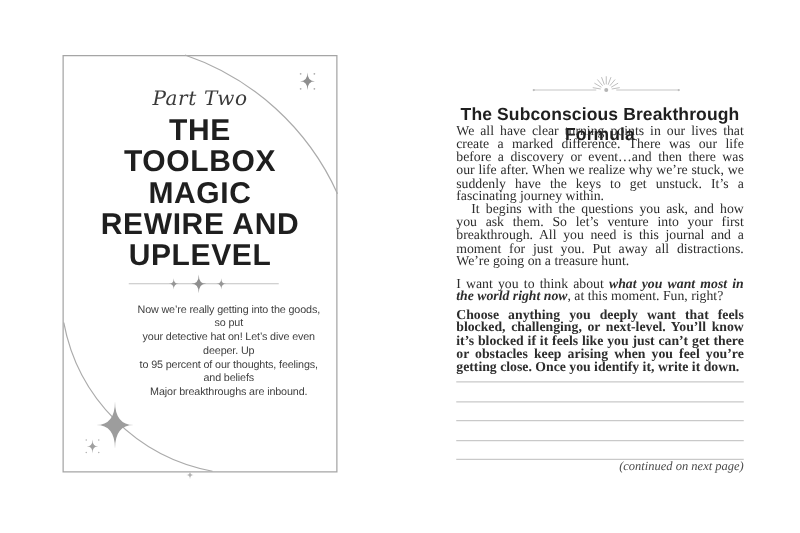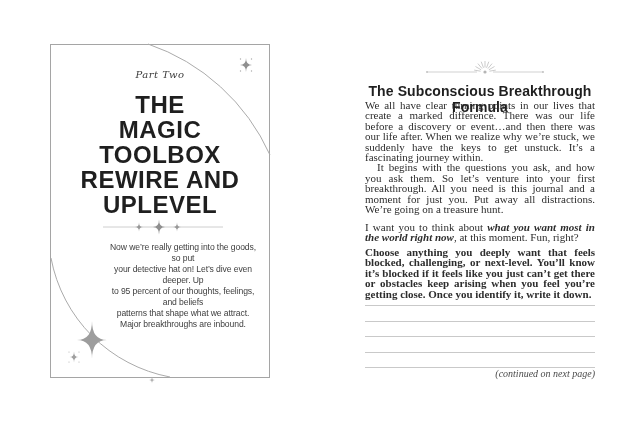--- a/index.html
+++ b/index.html
@@ -12,21 +12,21 @@
   .page-right{left:320px;}
 
   
   .frame{
     position:absolute;left:50px;top:44px;width:220px;height:334px;
     border:1px solid #a5a5a5;box-sizing:border-box;
   }
   .frame svg.deco{position:absolute;left:-1px;top:-1px;overflow:visible;}
   .part-label{
     position:absolute;left:0;top:24px;width:100%;text-align:center;
-    font-family:"DejaVu Serif",serif;font-style:italic;font-size:10px;
+    font-family:"DejaVu Serif",serif;font-style:italic;font-size:16px;
     color:#3a3a3a;letter-spacing:0.5px;
   }
   .book-title{
     position:absolute;left:0;top:47px;width:100%;text-align:center;
     font-size:24px;line-height:25px;font-weight:700;color:#1f1f1f;
     letter-spacing:0.5px;
   }
   .book-title span{display:block;}
   .intro{
     position:absolute;left:11px;top:197px;width:198px;text-align:center;
@@ -97,31 +97,30 @@
           <circle cx="29" cy="318" r="0.6" fill="#b0b0b0"></circle>
         </g>
 
         <path d="M 102 332.5 Q 102 336 105 336 Q 102 336 102 339.5 Q 102 336 99 336 Q 102 336 102 332.5 Z" fill="#b3b3b3"></path>
       </svg>
 
       <div class="part-label">Part Two</div>
 
       <h1 class="book-title" style="margin:0;">
         <span>THE</span>
+        <span>TOOLBOX</span>
         <span>MAGIC</span>
-        <span>TOOLBOX</span>
         <span>REWIRE AND</span>
         <span>UPLEVEL</span>
       </h1>
 
       <div class="intro">
         <span class="ln">Now we’re really getting into the goods, so put</span>
         <span class="ln">your detective hat on! Let’s dive even deeper. Up</span>
         <span class="ln">to 95 percent of our thoughts, feelings, and beliefs</span>
-        <span class="ln">patterns that shape what we attract.</span>
         <span class="ln">Major breakthroughs are inbound.</span>
       </div>
     </div>
   </section>
 
   <section class="page page-right">
 
     <svg class="sun-divider" width="120" height="22" viewBox="0 0 120 22">
       <line x1="2" y1="15" x2="52" y2="15" stroke="#bdbdbd" stroke-width="0.7"></line>
       <line x1="68" y1="15" x2="118" y2="15" stroke="#bdbdbd" stroke-width="0.7"></line>

